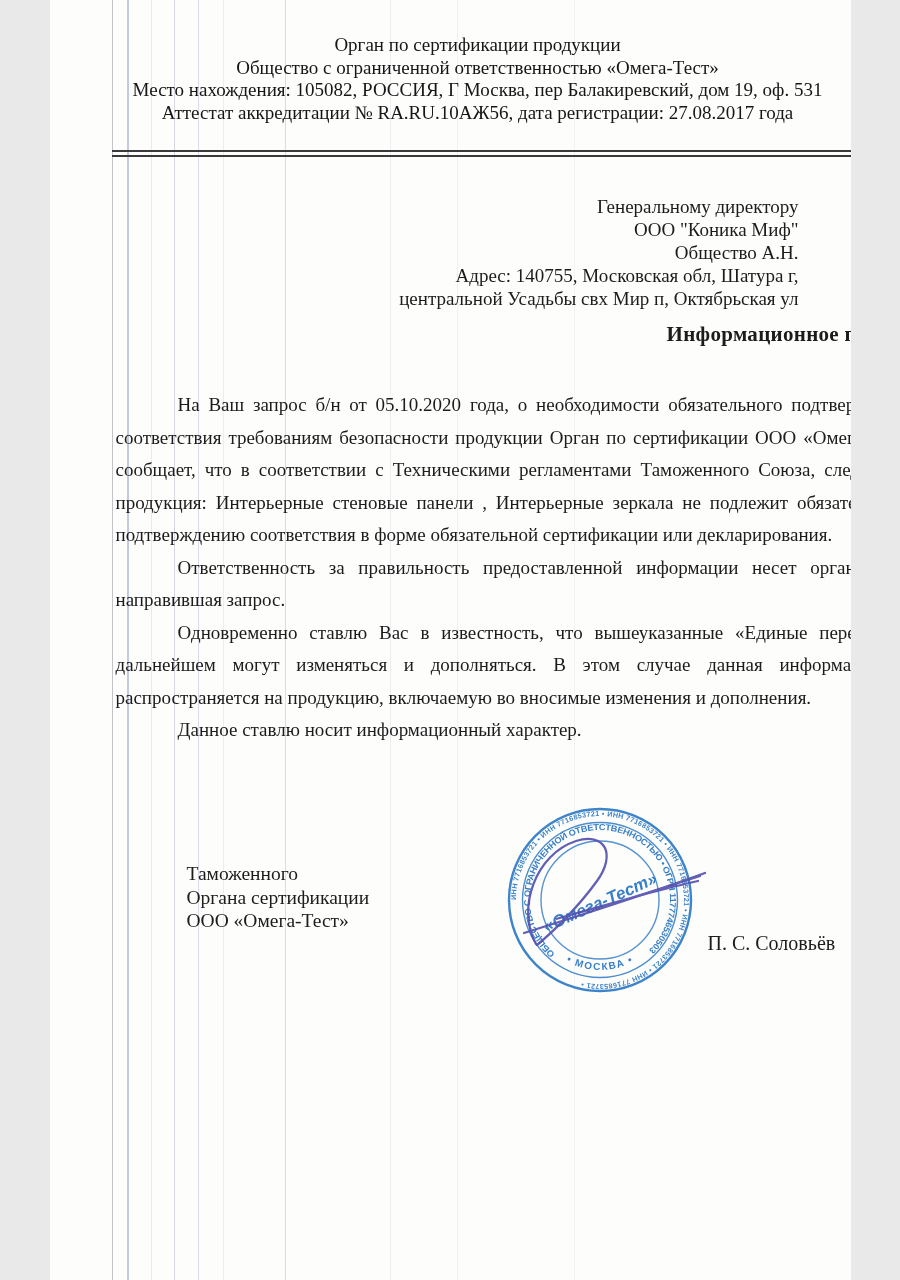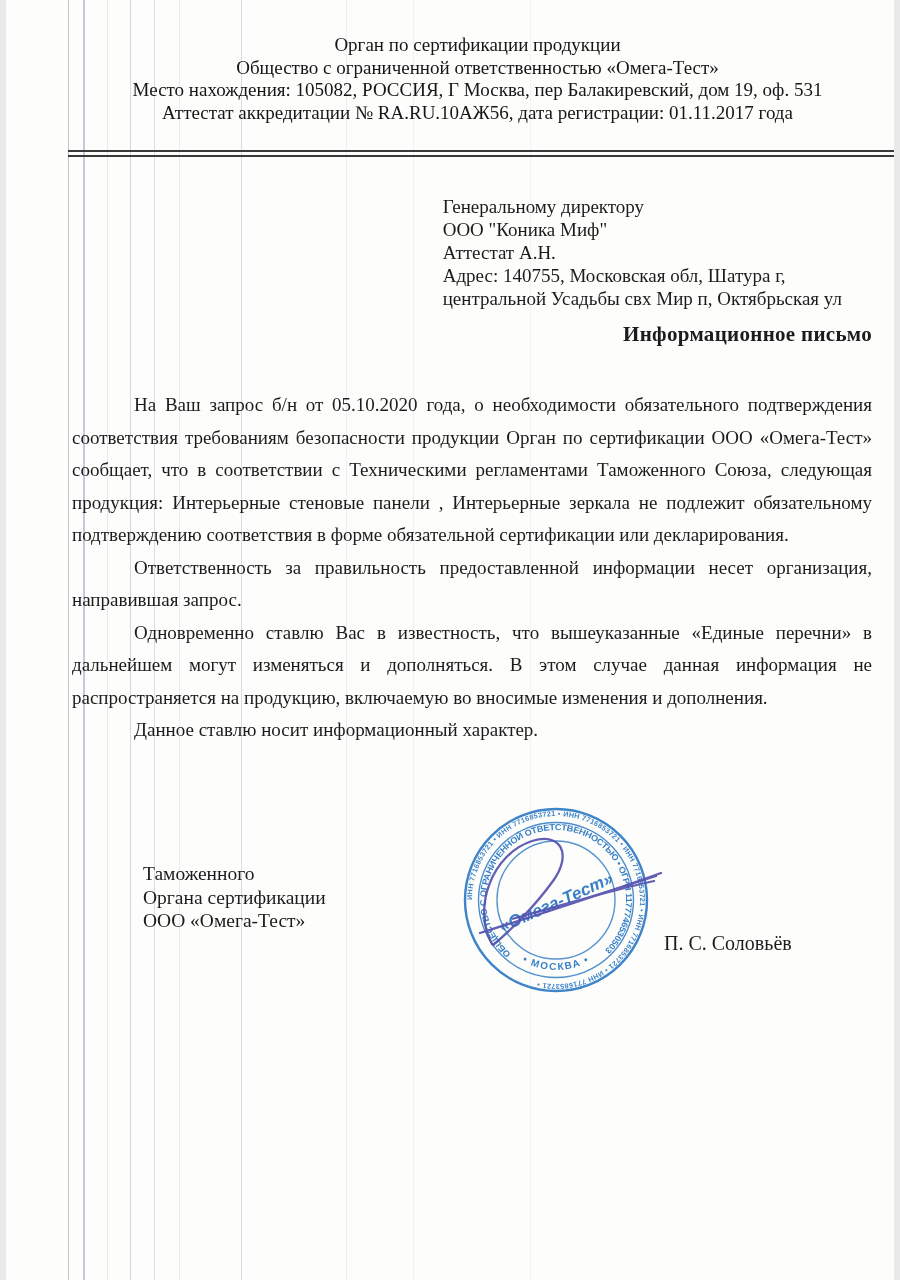--- a/index.html
+++ b/index.html
@@ -1,17 +1,17 @@
 <!DOCTYPE html>
 <html><head>
 <meta charset="utf-8">
 <style>
   html,body { margin:0; padding:0; background:#e9e9e9; }
   .page {
-    position:relative; width:888px; height:1280px; margin:0 auto;
+    position:relative; width:801px; height:1280px; margin:0 auto;
     background:#fdfdfc; overflow:hidden;
     font-family:"Liberation Serif","DejaVu Serif",serif;
     color:#1c1c1c;
   }
   
   .vline { position:absolute; top:0; bottom:0; width:1px; }
   .vl-a { left:62px;  background:rgba(95,100,115,.38); }
   .vl-b { left:77px;  width:2px; background:rgba(110,122,190,.40); }
   .vl-c { left:101px; background:rgba(125,135,160,.16); }
   .vl-d { left:124px; background:rgba(112,122,148,.28); }
@@ -22,21 +22,21 @@
   .vl-i { left:407px; background:rgba(130,140,170,.11); }
   .vl-j { left:524px; background:rgba(130,140,170,.09); }
 
   .layer { position:absolute; z-index:2; }
 
   .letter-head { top:34px; left:70px; right:15px; text-align:center;
     font-size:19px; line-height:22.6px; color:#161616; }
   .rule-double { top:150px; left:62px; width:836px; height:3px;
     border-top:2px solid #3a3a3a; border-bottom:2px solid #3a3a3a; }
   .ref-line { top:164px; left:66px; font-size:19px; }
-  .recipient { top:195px; right:52px; 
+  .recipient { top:195px; right:52px; text-align:right;
     font-size:19px; line-height:23px; }
   .doc-title { top:322px; left:66px; width:800px; text-align:right;
     font-size:21px; font-weight:bold; letter-spacing:.3px; }
   .doc-body { top:369px; left:66px; width:800px;
     font-size:19px; line-height:32.5px; text-align:justify;margin-top:20px; }
   .doc-body p { margin:0; text-indent:62px; }
   .sign-block { top:862px; left:137px; font-size:19.5px; line-height:23.5px; }
   .signer-name { top:932px; left:658px; font-size:20px; }
   .stamp-wrap { top:792px; left:440px; width:300px; height:220px; }
   svg text { font-family:"Liberation Sans","DejaVu Sans",sans-serif; }
@@ -54,30 +54,30 @@
   <div class="vline vl-f"></div>
   <div class="vline vl-g"></div>
   <div class="vline vl-h"></div>
   <div class="vline vl-i"></div>
   <div class="vline vl-j"></div>
 
   <div class="layer letter-head">
     <div>Орган по сертификации продукции</div>
     <div>Общество с ограниченной ответственностью «Омега-Тест»</div>
     <div>Место нахождения: 105082, РОССИЯ, Г Москва, пер Балакиревский, дом 19, оф. 531</div>
-    <div>Аттестат аккредитации № RA.RU.10АЖ56, дата регистрации: 01.11.2017 года</div>
+    <div>Аттестат аккредитации № RA.RU.10АЖ56, дата регистрации: 27.08.2017 года</div>
   </div>
 
   <div class="layer rule-double"></div>
 
 
   <div class="layer recipient">
     <div>Генеральному директору</div>
     <div>ООО "Коника Миф"</div>
-    <div>Аттестат А.Н.</div>
+    <div>Общество А.Н.</div>
     <div>Адрес: 140755, Московская обл, Шатура г,</div>
     <div>центральной Усадьбы свх Мир п, Октябрьская ул</div>
   </div>
 
   <div class="layer doc-title">Информационное письмо</div>
 
   <div class="layer doc-body">
     <p>На Ваш запрос б/н от 05.10.2020 года, о необходимости обязательного подтверждения соответствия требованиям безопасности продукции Орган по сертификации ООО «Омега-Тест» сообщает, что в соответствии с Техническими регламентами Таможенного Союза, следующая продукция: Интерьерные стеновые панели , Интерьерные зеркала не подлежит обязательному подтверждению соответствия в форме обязательной сертификации или декларирования.</p>
     <p>Ответственность за правильность предоставленной информации несет организация, направившая запрос.</p>
     <p>Одновременно ставлю Вас в известность, что вышеуказанные «Единые перечни» в дальнейшем могут изменяться и дополняться. В этом случае данная информация не распространяется на продукцию, включаемую во вносимые изменения и дополнения.</p>

